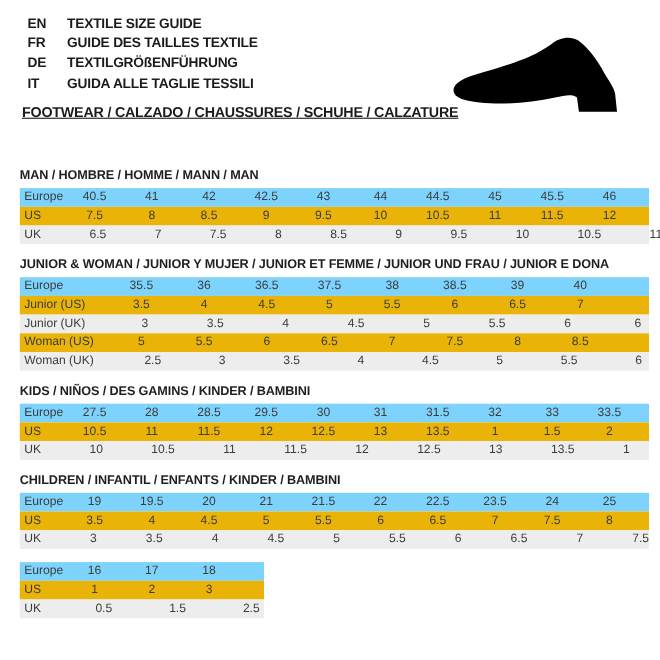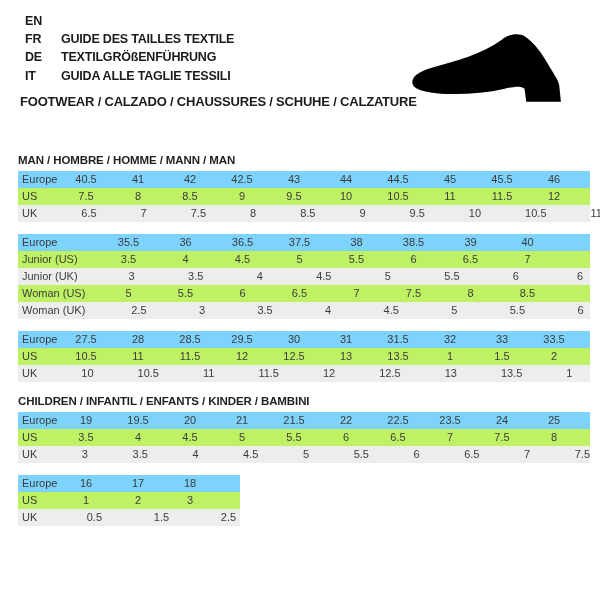--- a/index.html
+++ b/index.html
@@ -12,50 +12,51 @@
   .page { padding: 0 10px 0 18px; }
 
   
   .lang-block { margin: 12px 0 0 7px; }
   .lang-row { display: flex; line-height: 18.2px; }
   .lang-code {
     width: 36px; font-weight: bold; font-size: 12.5px; letter-spacing: -0.2px;
   }
   .lang-title { font-weight: bold; font-size: 12.5px; letter-spacing: -0.2px; }
   .category-line {
-    margin: 9px 0 0 2px; font-weight: bold; font-size: 13px; letter-spacing: -0.2px;
+    margin: 9px 0 0 2px; font-weight: bold; font-size: 13px; letter-spacing: -0.2px; text-decoration: underline;
   }
   .shoe { position: absolute; top: 28px; right: 22px; width: 178px; height: 78px; }
 
   
   .section { margin-top: 12px; }
   .section.first { margin-top: 44px; }
   .section-title {
     font-weight: bold; font-size: 11.5px; line-height: 14px;
     letter-spacing: -0.1px; color: #1f1f1f; margin-bottom: 4px;
   }
   .s-table { width: 572px; }
   .section.babies .s-table { width: 222px; }
   .t-row { display: flex; height: 17px; line-height: 17px; font-size: 11px; color: #3c3c3c; }
   .t-row.row-europe { background: #7dd3fc; }
   .t-row.row-even  { background: #ededed; gap: 44px; }
-  .t-row.row-odd   { background: #bef264; }
+  .t-row.row-odd   { background: #eab308; }
   .label-cell { width: 42px; padding-left: 4px; white-space: nowrap; }
   .cell { width: 52px; text-align: center; }
   .section.junior .label-cell { width: 82px; }
   .section.junior .cell { width: 57px; }
 </style>
 </head>
 <body>
 
 <div class="page">
 
   <div class="lang-block">
     <div class="lang-row">
       <span class="lang-code">EN</span>
+      <span class="lang-title">TEXTILE SIZE GUIDE</span>
     </div>
     <div class="lang-row">
       <span class="lang-code">FR</span>
       <span class="lang-title">GUIDE DES TAILLES TEXTILE</span>
     </div>
     <div class="lang-row">
       <span class="lang-code">DE</span>
       <span class="lang-title">TEXTILGRÖßENFÜHRUNG</span>
     </div>
     <div class="lang-row">
@@ -120,20 +121,21 @@
           <div class="cell">9</div>
           <div class="cell">9.5</div>
           <div class="cell">10</div>
           <div class="cell">10.5</div>
           <div class="cell">11</div>
         </div>
       </div>
   </div>
 
   <div class="section junior">
+    <div class="section-title">JUNIOR &amp; WOMAN / JUNIOR Y MUJER / JUNIOR ET FEMME / JUNIOR UND FRAU / JUNIOR E DONA</div>
     <div class="s-table">
         <div class="t-row row-europe">
           <div class="label-cell">Europe</div>
           <div class="cell">35.5</div>
           <div class="cell">36</div>
           <div class="cell">36.5</div>
           <div class="cell">37.5</div>
           <div class="cell">38</div>
           <div class="cell">38.5</div>
           <div class="cell">39</div>
@@ -180,20 +182,21 @@
           <div class="cell">4</div>
           <div class="cell">4.5</div>
           <div class="cell">5</div>
           <div class="cell">5.5</div>
           <div class="cell">6</div>
         </div>
       </div>
   </div>
 
   <div class="section">
+    <div class="section-title">KIDS / NIÑOS / DES GAMINS / KINDER / BAMBINI</div>
     <div class="s-table">
         <div class="t-row row-europe">
           <div class="label-cell">Europe</div>
           <div class="cell">27.5</div>
           <div class="cell">28</div>
           <div class="cell">28.5</div>
           <div class="cell">29.5</div>
           <div class="cell">30</div>
           <div class="cell">31</div>
           <div class="cell">31.5</div>

